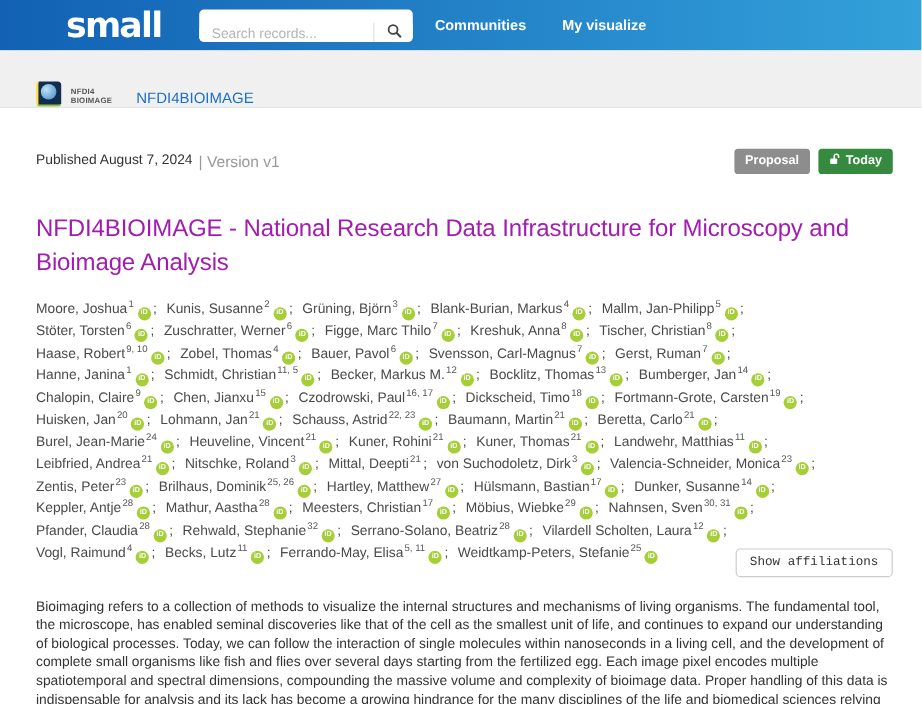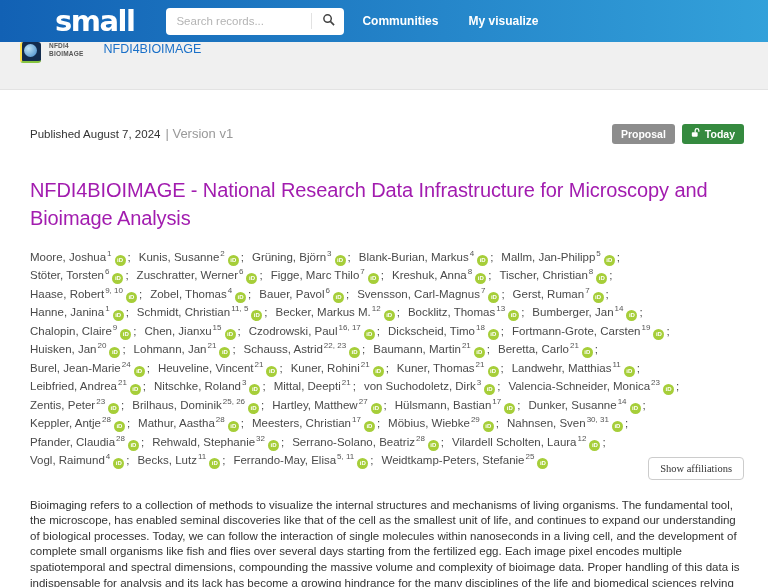--- a/index.html
+++ b/index.html
@@ -4,32 +4,32 @@
 <style>
   * { margin:0; padding:0; box-sizing:border-box; }
   html,body { width:768px; height:587px; overflow:hidden; background:#fff;
     font-family:"Liberation Sans", sans-serif; }
 
   
   .topbar { height:42px; background:linear-gradient(90deg, var(--header_start,#1261b4), var(--header_end,#33a1da));
     display:flex; align-items:center; padding:0 20px 0 55px; }
   .logo { color:#fff; font-size:29px; font-weight:bold; letter-spacing:-1.5px; line-height:1;
     font-family:"DejaVu Sans", sans-serif; margin-right:32px; }
-  .searchbox { display:flex; align-items:center; background:#fff; border-radius:4px; overflow:hidden;
+  .searchbox { display:flex; align-items:flex-end; background:#fff; border-radius:4px; overflow:hidden;
     width:178px; height:27px; }
   .searchbox input { border:none; outline:none; flex:1; padding:0 10px; font-size:11.5px; color:#333; min-width:0; }
   .searchbox input::placeholder { color:#b4b4b4; }
   .search-btn { width:33px; border:none; background:#fff; border-left:1px solid #e2e2e2; cursor:pointer;
     display:flex; align-items:center; justify-content:center; }
   .nav { display:flex; gap:30px; margin-left:18px;text-align:center; }
   .nav a { color:#fff; font-size:12px; font-weight:bold; text-decoration:none; }
 
   
   .commbar { height:48px; background:#f0f0f0; border-bottom:1px solid #e3e3e3;
-    display:flex; align-items:flex-start; padding:0 20px; gap:8px; }
+    display:flex; align-items:flex-end; padding:0 30px; gap:8px; }
   .comm-logo { width:21px; height:21px; background:#132c4e; border-radius:3px; position:relative;
     display:inline-block; flex:0 0 auto;
     border-left:2px solid #ffe14d; border-bottom:2px solid #86c440; }
   .comm-logo::before { content:""; position:absolute; left:2px; top:2px; width:13px; height:13px;
     border-radius:50%; background:radial-gradient(circle at 35% 35%, #bfe3f5, #3f86c6); }
   .comm-logo-text { font-size:6.5px; line-height:1.2; color:#555; font-weight:bold; letter-spacing:.2px; }
   .comm-link { color:var(--link,#1a70c8); font-size:12.5px; text-decoration:none; margin-left:12px; }
 
   
   .content { padding:0 24px 0 30px; }
@@ -50,21 +50,21 @@
   .authors { font-size:11.5px; color:#4a4a4a; line-height:18.5px; max-width:660px; }
   .author { margin-right:8px; white-space:nowrap; display:inline-block; }
   .author-name { color:#4a4a4a; }
   sup.aff { font-size:8px; color:#555; margin-left:1px; line-height:0; }
   .orcid { display:inline-block; width:11px; height:11px; border-radius:50%;
     background:var(--orcid,#A6CE39); color:#fff; font-size:6px; font-weight:bold; text-align:center;
     line-height:11px; margin-left:3px; vertical-align:-1px; cursor:pointer; }
   .sep { margin-left:2px; color:#4a4a4a; }
   .show-aff { position:absolute; right:0; bottom:-8px; background:#fff; border:1px solid #ccc;
     border-radius:4px; font-size:10.5px; color:#333; padding:5px 11px; cursor:pointer;
-    font-family:Liberation Serif, serif; }
+    font-family:Liberation Mono, monospace; }
 
   
   .description { margin-top:26px; }
   .para { font-size:11.5px; color:#333; line-height:15.6px; margin-bottom:13px; }
 </style>
 </head>
 <body>
 
 <div class="topbar">
   <span class="logo">small</span>

